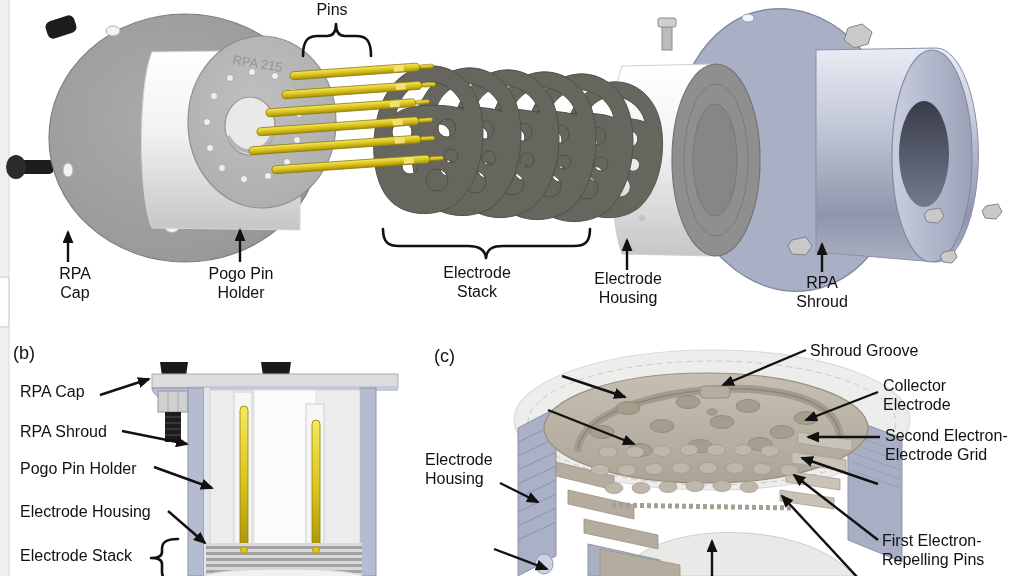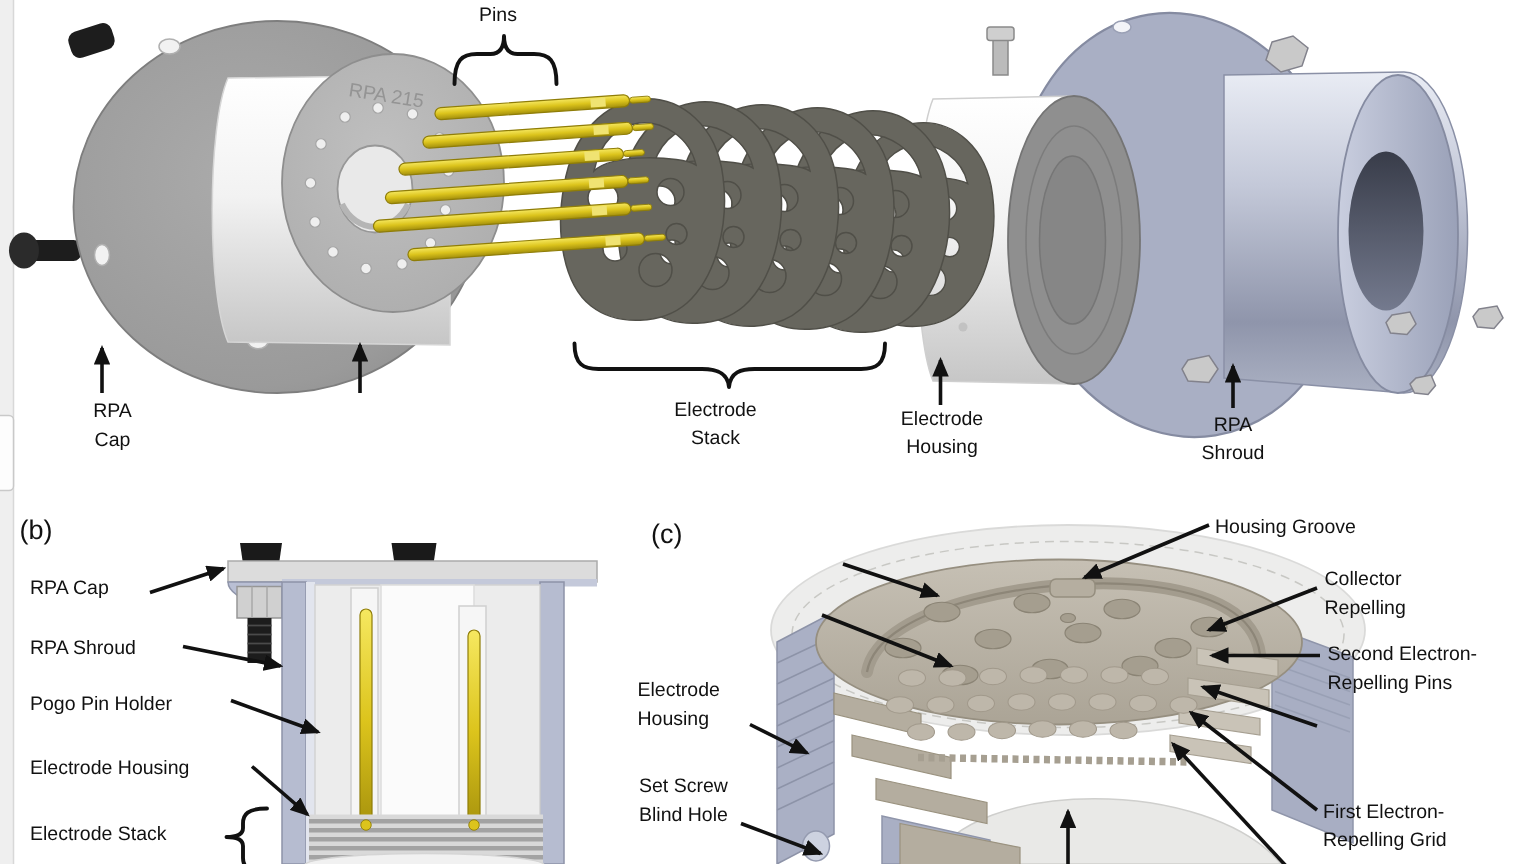--- a/index.html
+++ b/index.html
@@ -1,21 +1,21 @@
 <!DOCTYPE html>
 <html><head>
 <meta charset="utf-8">
 <style>
   html,body{margin:0;padding:0;background:#fff;}
   #stage{
     position:relative;width:1024px;height:576px;overflow:hidden;background:#fff;
     font-family:"Liberation Sans","DejaVu Sans",sans-serif;color:#111;
   }
   #artwork{position:absolute;left:0;top:0;}
-  .lbl{position:absolute;font-size:13px;line-height:19px;white-space:pre-line;color:#111;}
+  .lbl{position:absolute;font-size:16px;line-height:19px;white-space:pre-line;color:#111;}
   .lblA{text-align:center;transform:translateX(-50%);}
   .tag{font-size:18px;}
 </style>
 </head>
 <body>
 <div id="stage">
 
 <svg id="artwork" width="1024" height="576" viewBox="0 0 1024 576">
   <defs>
     <marker id="ah" markerWidth="13" markerHeight="11" refX="11" refY="5.5" orient="auto" markerUnits="userSpaceOnUse">
@@ -328,40 +328,40 @@
       <line x1="878" y1="540" x2="794" y2="475" marker-end="url(#ah)"></line>
       <line x1="712" y1="578" x2="712" y2="541" marker-end="url(#ah)"></line>
       <line x1="858" y1="578" x2="782" y2="496" marker-end="url(#ah)"></line>
     </g>
   </g>
 </svg>
 
 <div class="lbl lblA" style="left:332px;top:0px">Pins</div>
 <div class="lbl lblA" style="left:75px;top:264px">RPA
 Cap</div>
+<div class="lbl lblA" style="left:241px;top:264px">Pogo Pin
+Holder</div>
 <div class="lbl lblA" style="left:477px;top:263px">Electrode
 Stack</div>
 <div class="lbl lblA" style="left:628px;top:269px">Electrode
 Housing</div>
 <div class="lbl lblA" style="left:822px;top:273px">RPA
 Shroud</div>
 
 <div class="lbl tag" style="left:13px;top:344px">(b)</div>
 <div class="lbl" style="left:20px;top:382px">RPA Cap</div>
 <div class="lbl" style="left:20px;top:422px">RPA Shroud</div>
 <div class="lbl" style="left:20px;top:459px">Pogo Pin Holder</div>
 <div class="lbl" style="left:20px;top:502px">Electrode Housing</div>
 <div class="lbl" style="left:20px;top:546px">Electrode Stack</div>
 
 <div class="lbl tag" style="left:434px;top:347px">(c)</div>
-<div class="lbl" style="left:810px;top:341px">Housing Groove</div>
+<div class="lbl" style="left:810px;top:341px">Shroud Groove</div>
 <div class="lbl" style="left:425px;top:450px">Electrode
 Housing</div>
-<div class="lbl" style="left:426px;top:514px">Set Screw
-Blind Hole</div>
 <div class="lbl" style="left:883px;top:376px">Collector
-Repelling</div>
+Electrode</div>
 <div class="lbl" style="left:885px;top:426px">Second Electron-
+Electrode Grid</div>
+<div class="lbl" style="left:882px;top:531px">First Electron-
 Repelling Pins</div>
-<div class="lbl" style="left:882px;top:531px">First Electron-
-Repelling Grid</div>
 
 </div>
 
 </body></html>

